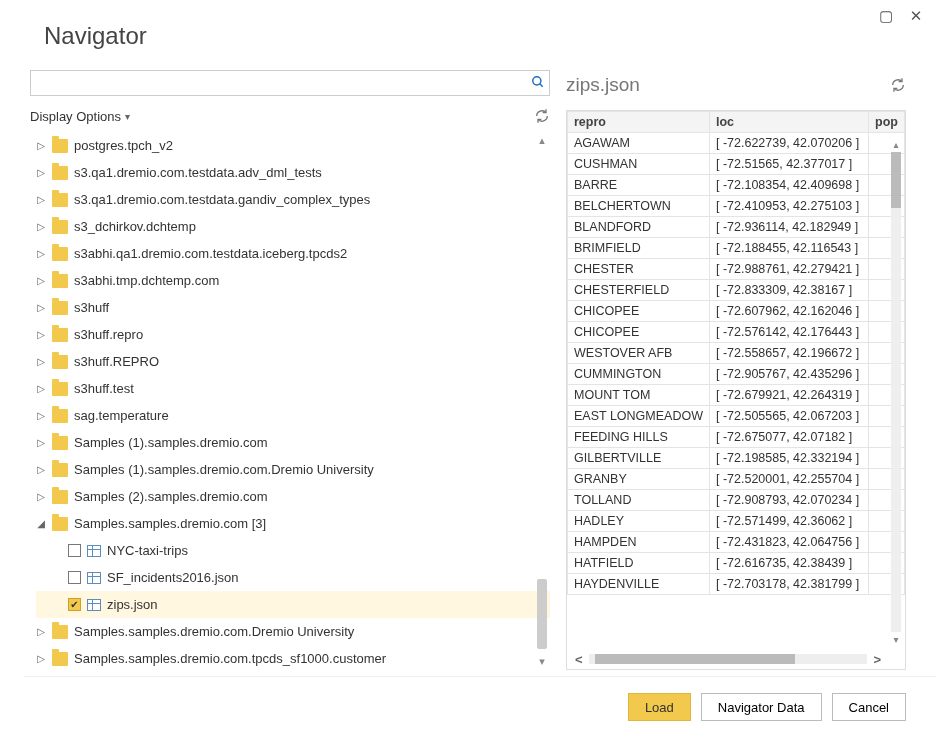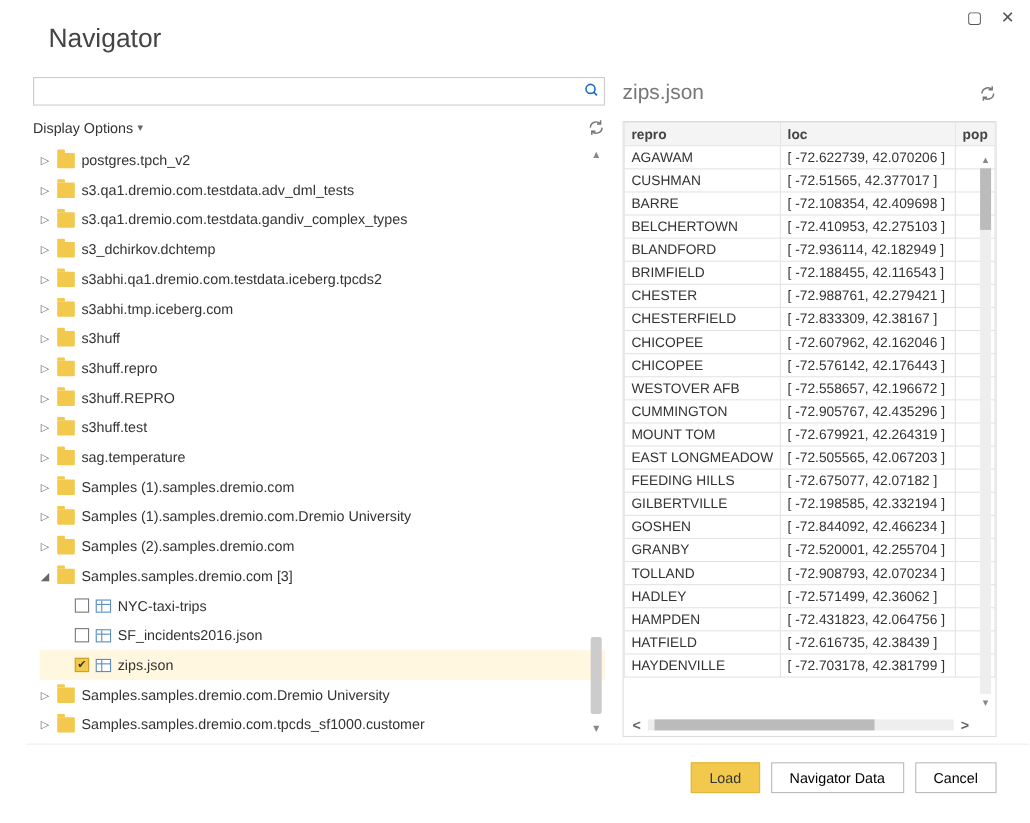--- a/index.html
+++ b/index.html
@@ -224,21 +224,21 @@
             <span>s3_dchirkov.dchtemp</span>
           </div>
           <div class="tree-item">
             <span class="caret">▷</span>
             <span class="folder-icon"></span>
             <span>s3abhi.qa1.dremio.com.testdata.iceberg.tpcds2</span>
           </div>
           <div class="tree-item">
             <span class="caret">▷</span>
             <span class="folder-icon"></span>
-            <span>s3abhi.tmp.iceberg.com</span>
+            <span>s3abhi.tmp.dchtemp.com</span>
           </div>
           <div class="tree-item">
             <span class="caret">▷</span>
             <span class="folder-icon"></span>
             <span>s3huff</span>
           </div>
           <div class="tree-item">
             <span class="caret">▷</span>
             <span class="folder-icon"></span>
             <span>s3huff.repro</span>
@@ -408,25 +408,20 @@
               <td class="col-city">FEEDING HILLS</td>
               <td class="col-loc">[ -72.675077, 42.07182 ]</td>
               <td class="col-pop"></td>
             </tr>
             <tr>
               <td class="col-city">GILBERTVILLE</td>
               <td class="col-loc">[ -72.198585, 42.332194 ]</td>
               <td class="col-pop"></td>
             </tr>
             <tr>
-              <td class="col-city">GOSHEN</td>
-              <td class="col-loc">[ -72.844092, 42.466234 ]</td>
-              <td class="col-pop"></td>
-            </tr>
-            <tr>
               <td class="col-city">GRANBY</td>
               <td class="col-loc">[ -72.520001, 42.255704 ]</td>
               <td class="col-pop"></td>
             </tr>
             <tr>
               <td class="col-city">TOLLAND</td>
               <td class="col-loc">[ -72.908793, 42.070234 ]</td>
               <td class="col-pop"></td>
             </tr>
             <tr>

